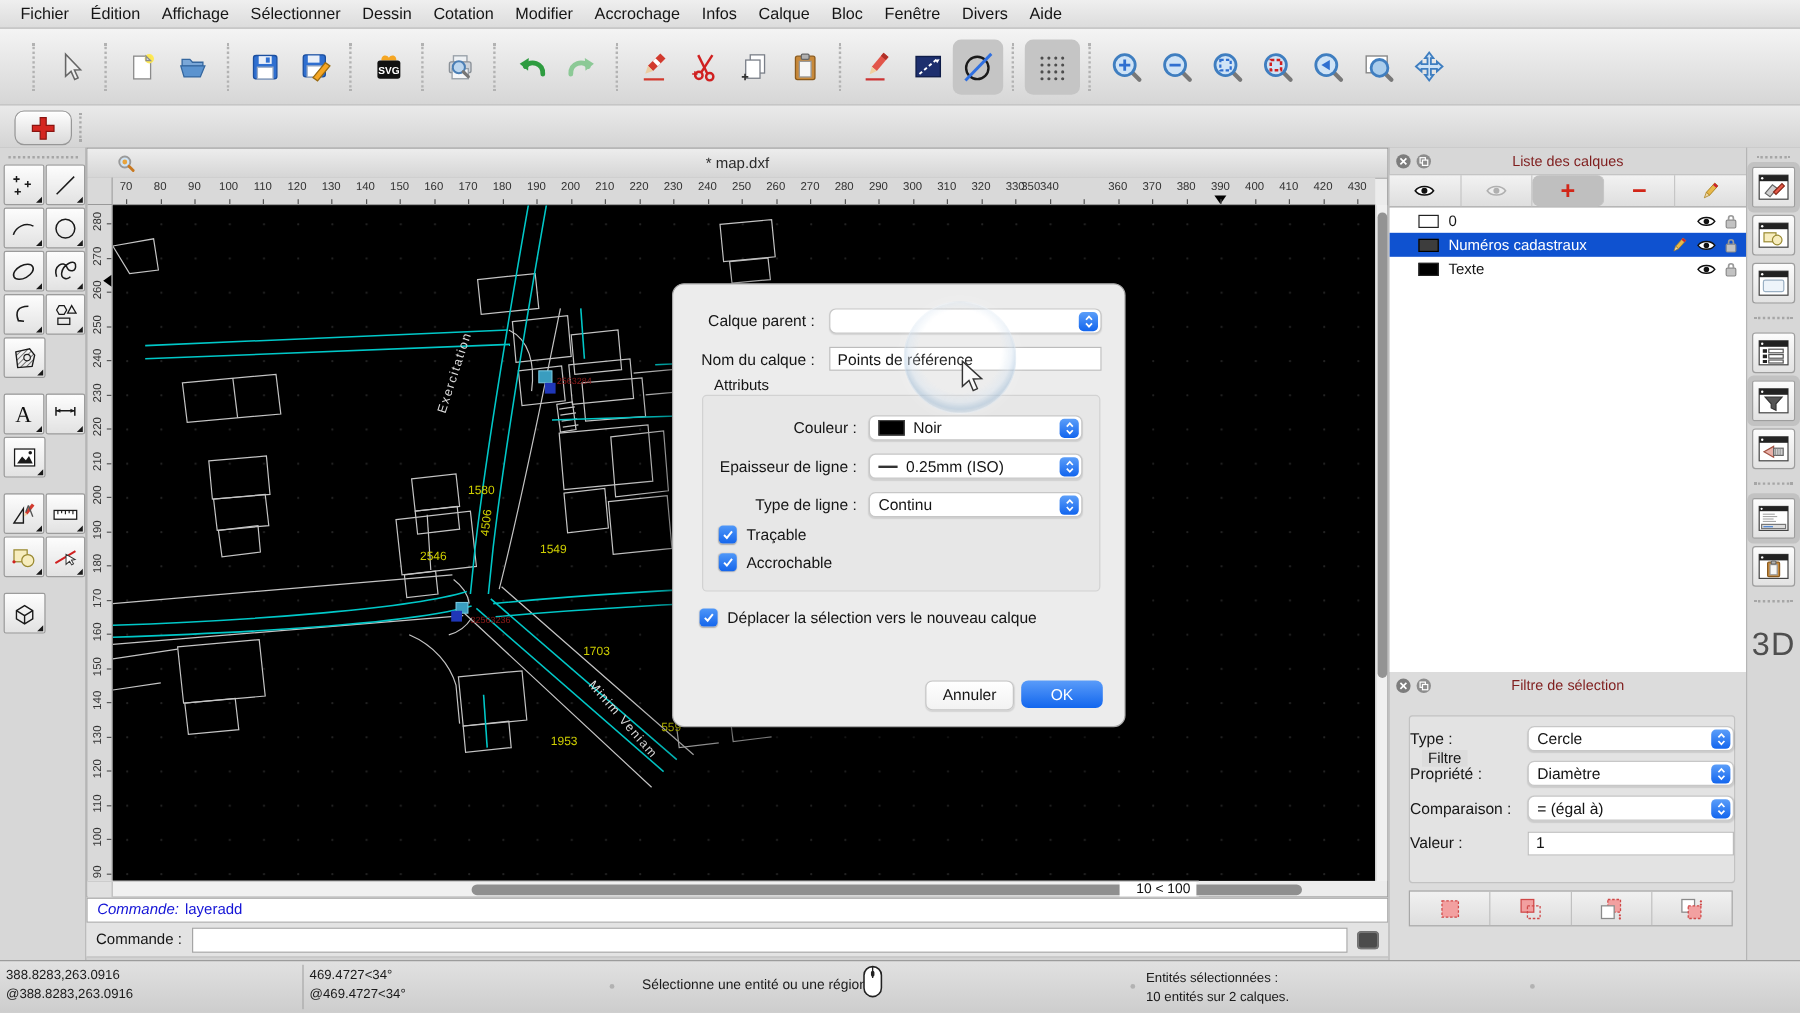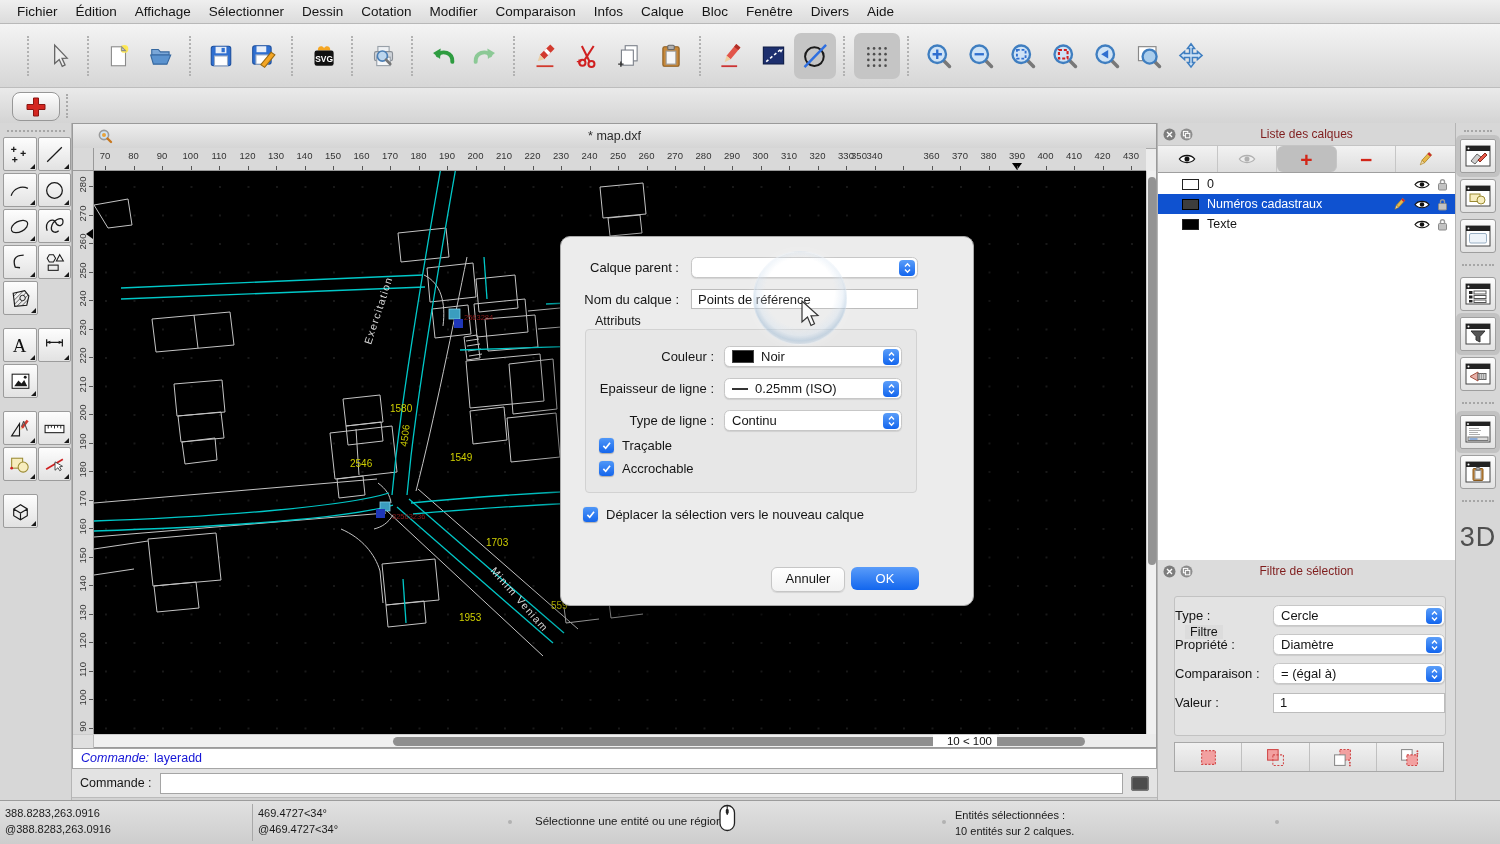--- a/index.html
+++ b/index.html
@@ -114,21 +114,21 @@
   #right-strip{left:1455px;top:123px;width:45px;height:677px;background:#d7d7d7;border-left:1px solid #b5b5b5;
                box-sizing:border-box;display:flex;flex-direction:column;align-items:center;}
   .rs-handle{width:28px;border-top:2px dotted #a6a6a6;margin:7px 0 4px;}
   .rs-sep{width:32px;border-top:2px dotted #a6a6a6;margin:8px 0;}
   .rs-btn{width:36px;height:34px;margin:3px 0;background:linear-gradient(#fcfcfc,#e2e2e2);border:1px solid #9e9e9e;
           border-radius:3px;display:flex;align-items:center;justify-content:center;box-sizing:border-box;}
   .rs-active{box-shadow:0 0 0 4px #c2c2c2;border-radius:2px;}
   #label-3d{font-size:27px;color:#4f4f4f;margin-top:12px;font-weight:normal;letter-spacing:1px;}
 
   
-  #dialog{left:560px;top:236px;width:414px;height:370px;background:#ececec;border:1px solid #a9a9a9;
+  #dialog{left:560px;top:236px;width:378px;height:370px;background:#ececec;border:1px solid #a9a9a9;
           border-radius:10px;box-shadow:0 18px 45px rgba(0,0,0,.55),0 2px 10px rgba(0,0,0,.35);
           z-index:50;font-size:13px;box-sizing:border-box;}
   .dlg-label{position:absolute;left:4px;width:114px;text-align:right;height:21px;line-height:21px;}
   #attr-box{position:absolute;left:24px;top:92px;width:330px;height:162px;border:1px solid #d2d2d2;
             border-radius:4px;background:#e7e7e7;}
   .gb-label{position:absolute;left:0;width:128px;text-align:right;height:21px;line-height:21px;}
   .cb-row{position:absolute;display:flex;align-items:center;gap:8px;}
   .checkbox{width:15px;height:15px;border-radius:3.5px;background:linear-gradient(#4f97f8,#1566ec);
             display:flex;align-items:center;justify-content:center;flex:0 0 auto;box-shadow:0 .5px 1px rgba(0,0,0,.25);}
   .btn{position:absolute;height:23px;border-radius:6px;text-align:center;line-height:23px;font-size:13px;}
@@ -157,21 +157,21 @@
 <body>
 
 <div id="menubar" class="abs">
     <span class="menu-item">Fichier</span>
     <span class="menu-item">Édition</span>
     <span class="menu-item">Affichage</span>
     <span class="menu-item">Sélectionner</span>
     <span class="menu-item">Dessin</span>
     <span class="menu-item">Cotation</span>
     <span class="menu-item">Modifier</span>
-    <span class="menu-item">Comparaison</span>
+    <span class="menu-item">Accrochage</span>
     <span class="menu-item">Infos</span>
     <span class="menu-item">Calque</span>
     <span class="menu-item">Bloc</span>
     <span class="menu-item">Fenêtre</span>
     <span class="menu-item">Divers</span>
     <span class="menu-item">Aide</span>
   </div>
 
 <div id="toolbar" class="abs">
   <div class="tb-sep"></div>

